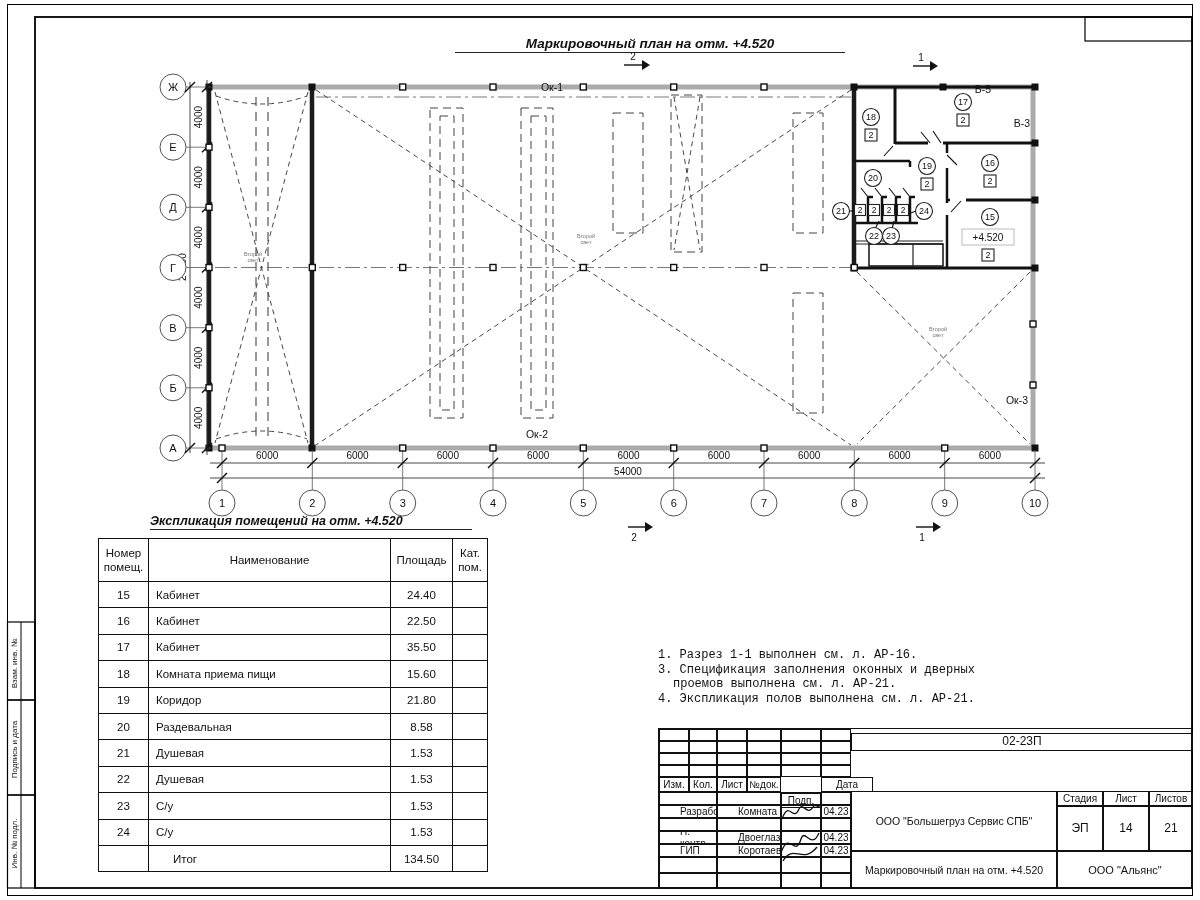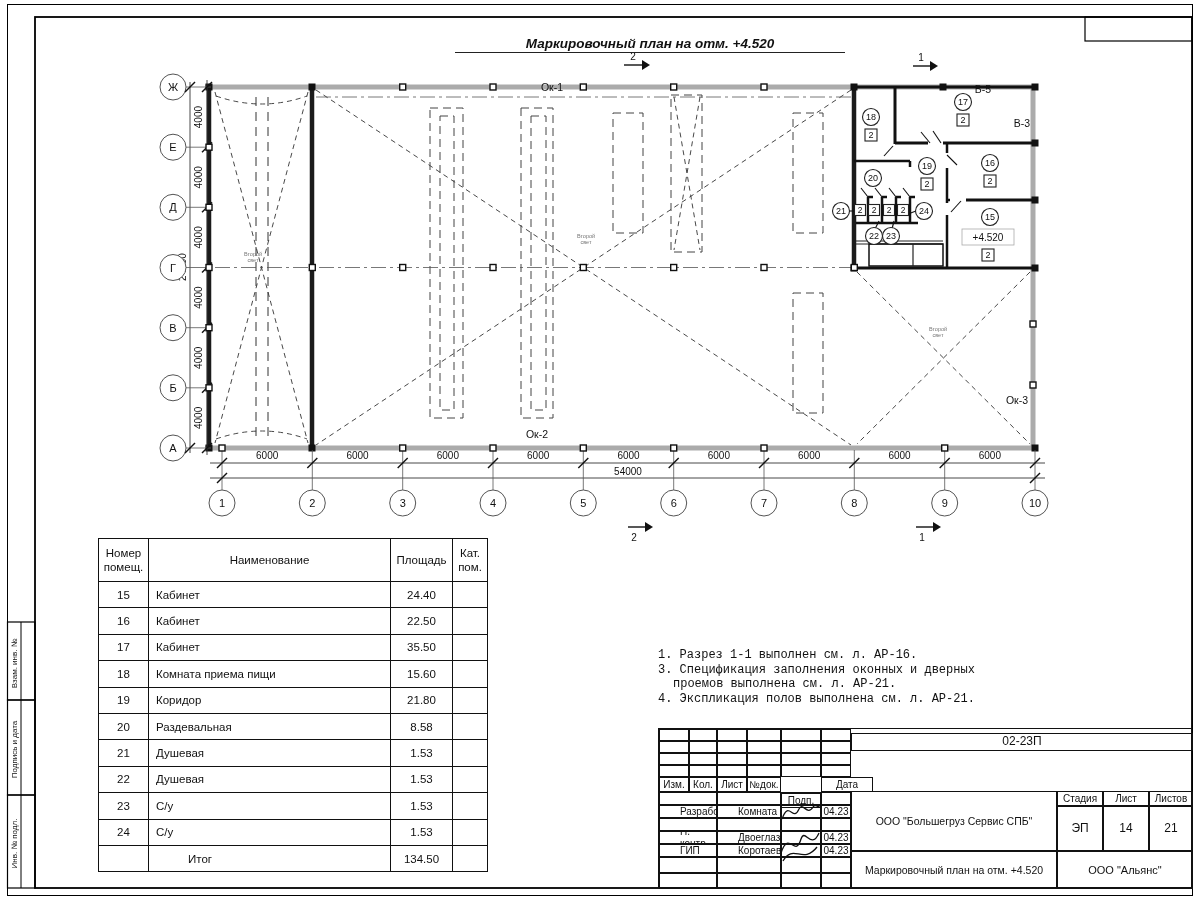--- a/index.html
+++ b/index.html
@@ -29,21 +29,21 @@
   
   .ov{position:absolute;box-sizing:border-box;}
   .ttl{font-style:italic;font-weight:bold;text-align:center;
        border-bottom:1.2px solid #222;padding-bottom:1px;}
   #schedule{border-collapse:collapse;table-layout:fixed;width:389px;}
   #schedule th,#schedule td{border:1.2px solid #111;font-weight:normal;
        font-size:11.5px;padding:0 4px;overflow:hidden;}
   #schedule thead th{height:42px;text-align:center;line-height:1.25;}
   #schedule tbody td{height:25.4px;}
   #schedule td.c{text-align:center;} #schedule td.l{text-align:left;padding-left:7px;}
-  #schedule tr.total td.l{padding-left:39px;margin-left:9px;}
+  #schedule tr.total td.l{padding-left:24px;margin-left:9px;}
   #notes{font-size:12px;line-height:14.5px;width:322px;font-family:Liberation Mono, monospace;}
   #notes .note-line{padding-left:15px;text-indent:-15px;}
   #tblock{border:1.8px solid #111;}
   .tb{position:absolute;border:1px solid #111;box-sizing:border-box;
       font-size:10px;display:flex;align-items:center;justify-content:center;
       text-align:center;line-height:1.15;overflow:hidden;}
   .tb.left{justify-content:flex-start;padding-left:20px;text-align:left;}
   .mlabel{position:absolute;font-size:8px;white-space:nowrap;
       transform:rotate(-90deg);transform-origin:center;}
 </style>
@@ -345,20 +345,21 @@
         <text x="889" y="213" class="t85 mid">2</text>
         <rect x="897.5" y="204.5" width="11" height="11" class="rm"></rect>
         <text x="903" y="213" class="t85 mid">2</text>
         <text x="253" y="256" class="sl mid"><tspan x="253">Второй</tspan><tspan x="253" dy="6">свет</tspan></text>
         <text x="586" y="238" class="sl mid"><tspan x="586">Второй</tspan><tspan x="586" dy="6">свет</tspan></text>
         <text x="938" y="331" class="sl mid"><tspan x="938">Второй</tspan><tspan x="938" dy="6">свет</tspan></text>
       </g>
 </svg>
 
 <div class="ov ttl" style="left:455px;top:36px;width:390px;font-size:13.5px;">Маркировочный план на отм. +4.520</div>
+<div class="ov ttl" style="left:150px;top:514px;width:322px;font-size:12.5px;text-align:left;">Экспликация помещений на отм. +4.520</div>
 
 <table id="schedule" class="ov" style="left:98px;top:538px;">
   <colgroup>
         <col style="width:50px">
         <col style="width:242px">
         <col style="width:62px">
         <col style="width:35px">
       </colgroup>
   <thead>
         <tr>

